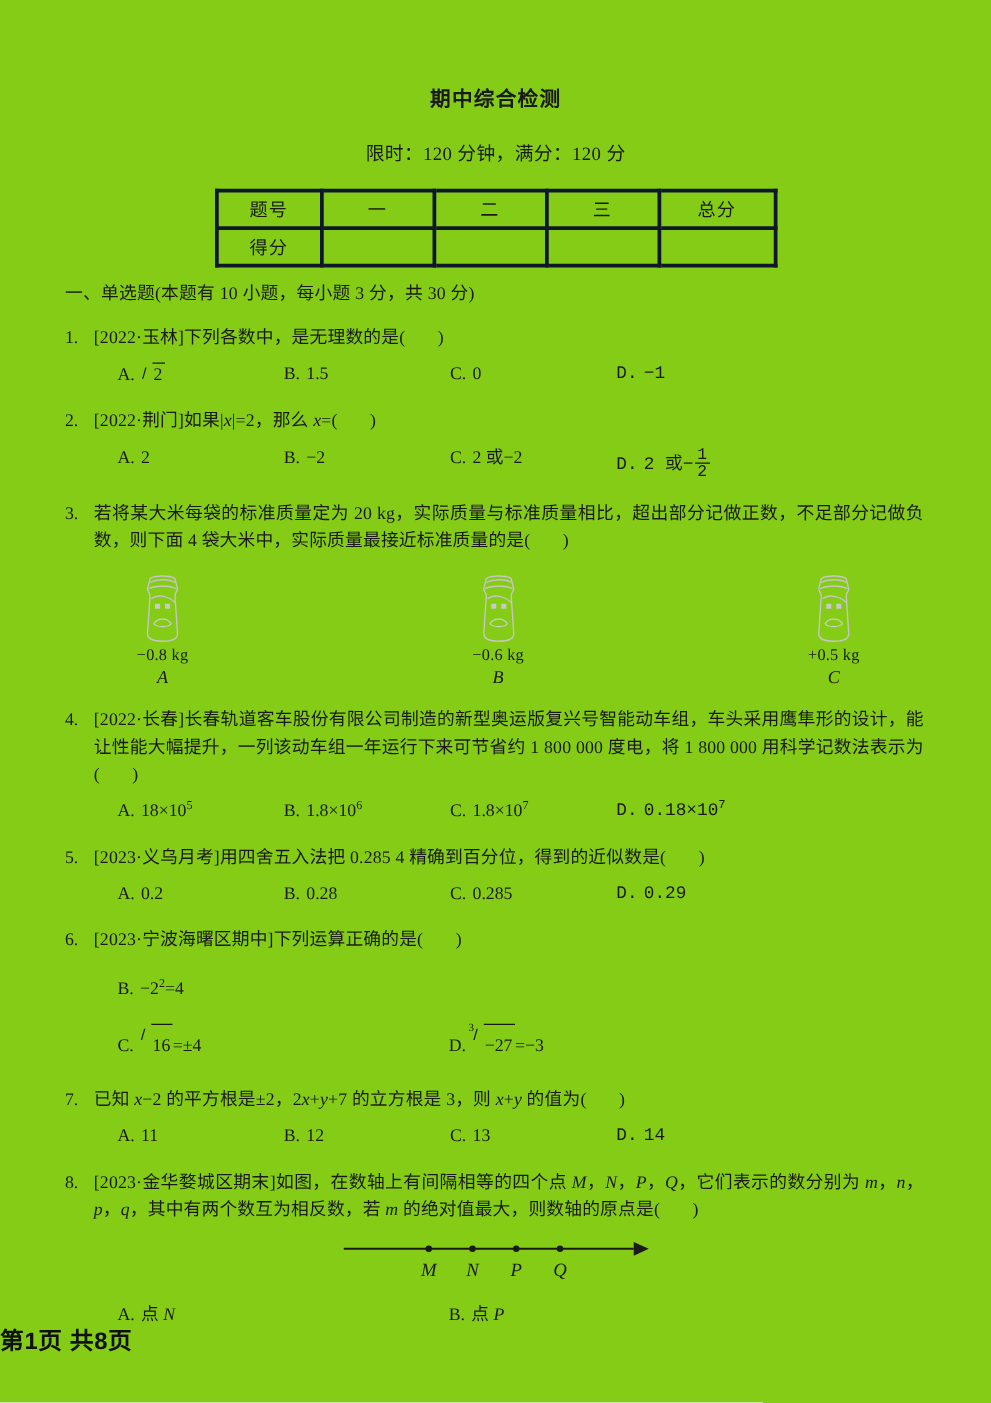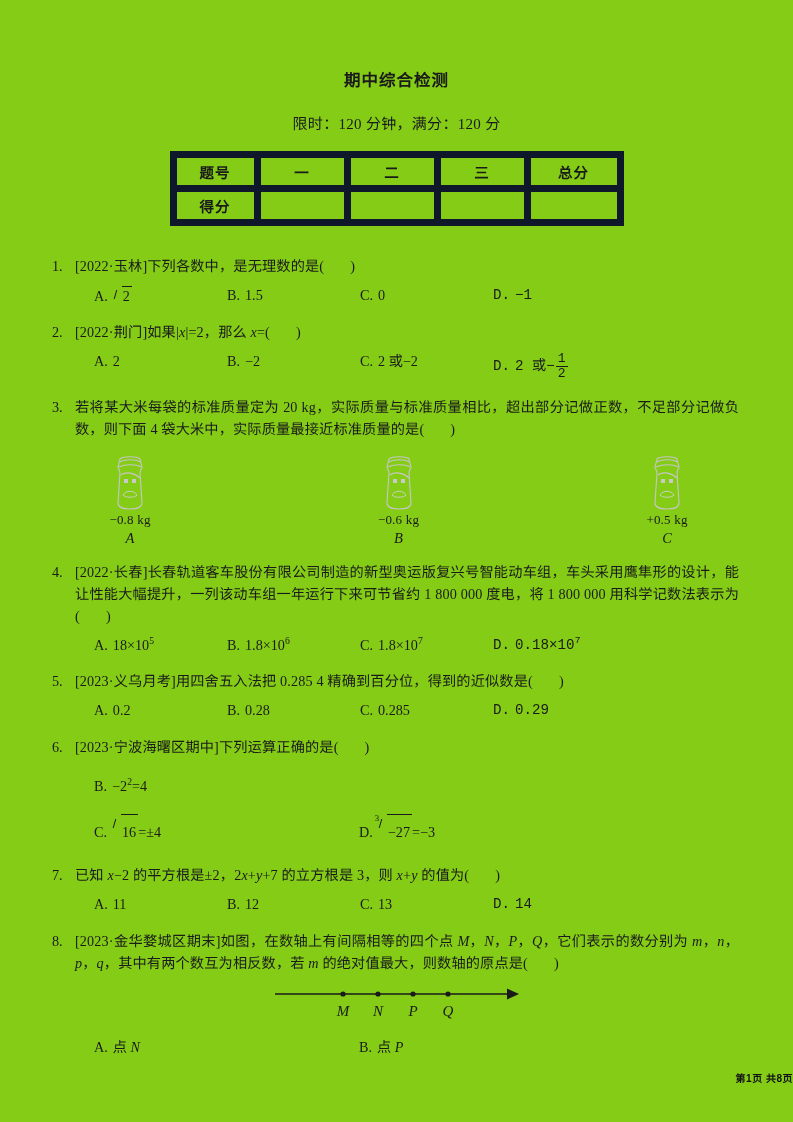--- a/index.html
+++ b/index.html
@@ -48,26 +48,26 @@
     display: flex;
     justify-content: center;
   }
   table.score-table {
     border-collapse: collapse;
     width: 447px;
     table-layout: fixed;
   }
   table.score-table td,
   table.score-table th {
-    border: 7px solid #0f172a;
+    border: 3px solid #0f172a;
     height: 27px;
     text-align: center;
     vertical-align: middle;
     font-size: 14.5px;
-    font-weight: bold;
+    font-weight: normal;
     letter-spacing: 1px;
     padding: 0;
   }
   table.score-table col.c0 { width: 84px; }
   table.score-table col.cx { width: 90px; }
   table.score-table col.cl { width: 93px; }
 
   
   .content {
     padding: 14px 54px 0 52px;
@@ -197,24 +197,24 @@
     justify-content: center;
     padding-top: 9px;
   }
 
   
   .footer {
     position: absolute;
     left: 0;
     right: 0;
     bottom: 37px;
-    text-align: right;
+    text-align: left;
     font-family: "Liberation Sans", "DejaVu Sans", sans-serif;
     font-weight: bold;
-    font-size: 10px;
+    font-size: 19px;
     letter-spacing: 0.5px;
     color: #111;
   }
 </style>
 </head>
 <body>
 
 <div class="page">
 
   <h1 class="doc-title">期中综合检测</h1>
@@ -243,20 +243,21 @@
           <td></td>
           <td></td>
           <td></td>
         </tr>
       </tbody>
     </table>
   </div>
 
   <div class="content">
 
+    <p class="section-head">一、单选题(本题有 10 小题，每小题 3 分，共 30 分)</p>
 
     <div class="q">
       <div class="q-stem">
         <span class="q-num">1.</span>
         <span class="q-text"><span>[2022·玉林]下列各数中，是无理数的是(</span><span class="blank"></span><span>)</span></span>
       </div>
       <div class="opts c4">
         <span class="opt">
           <span class="opt-tag">A.</span><span class="sqrt"><span class="rad">2</span></span>
         </span>

